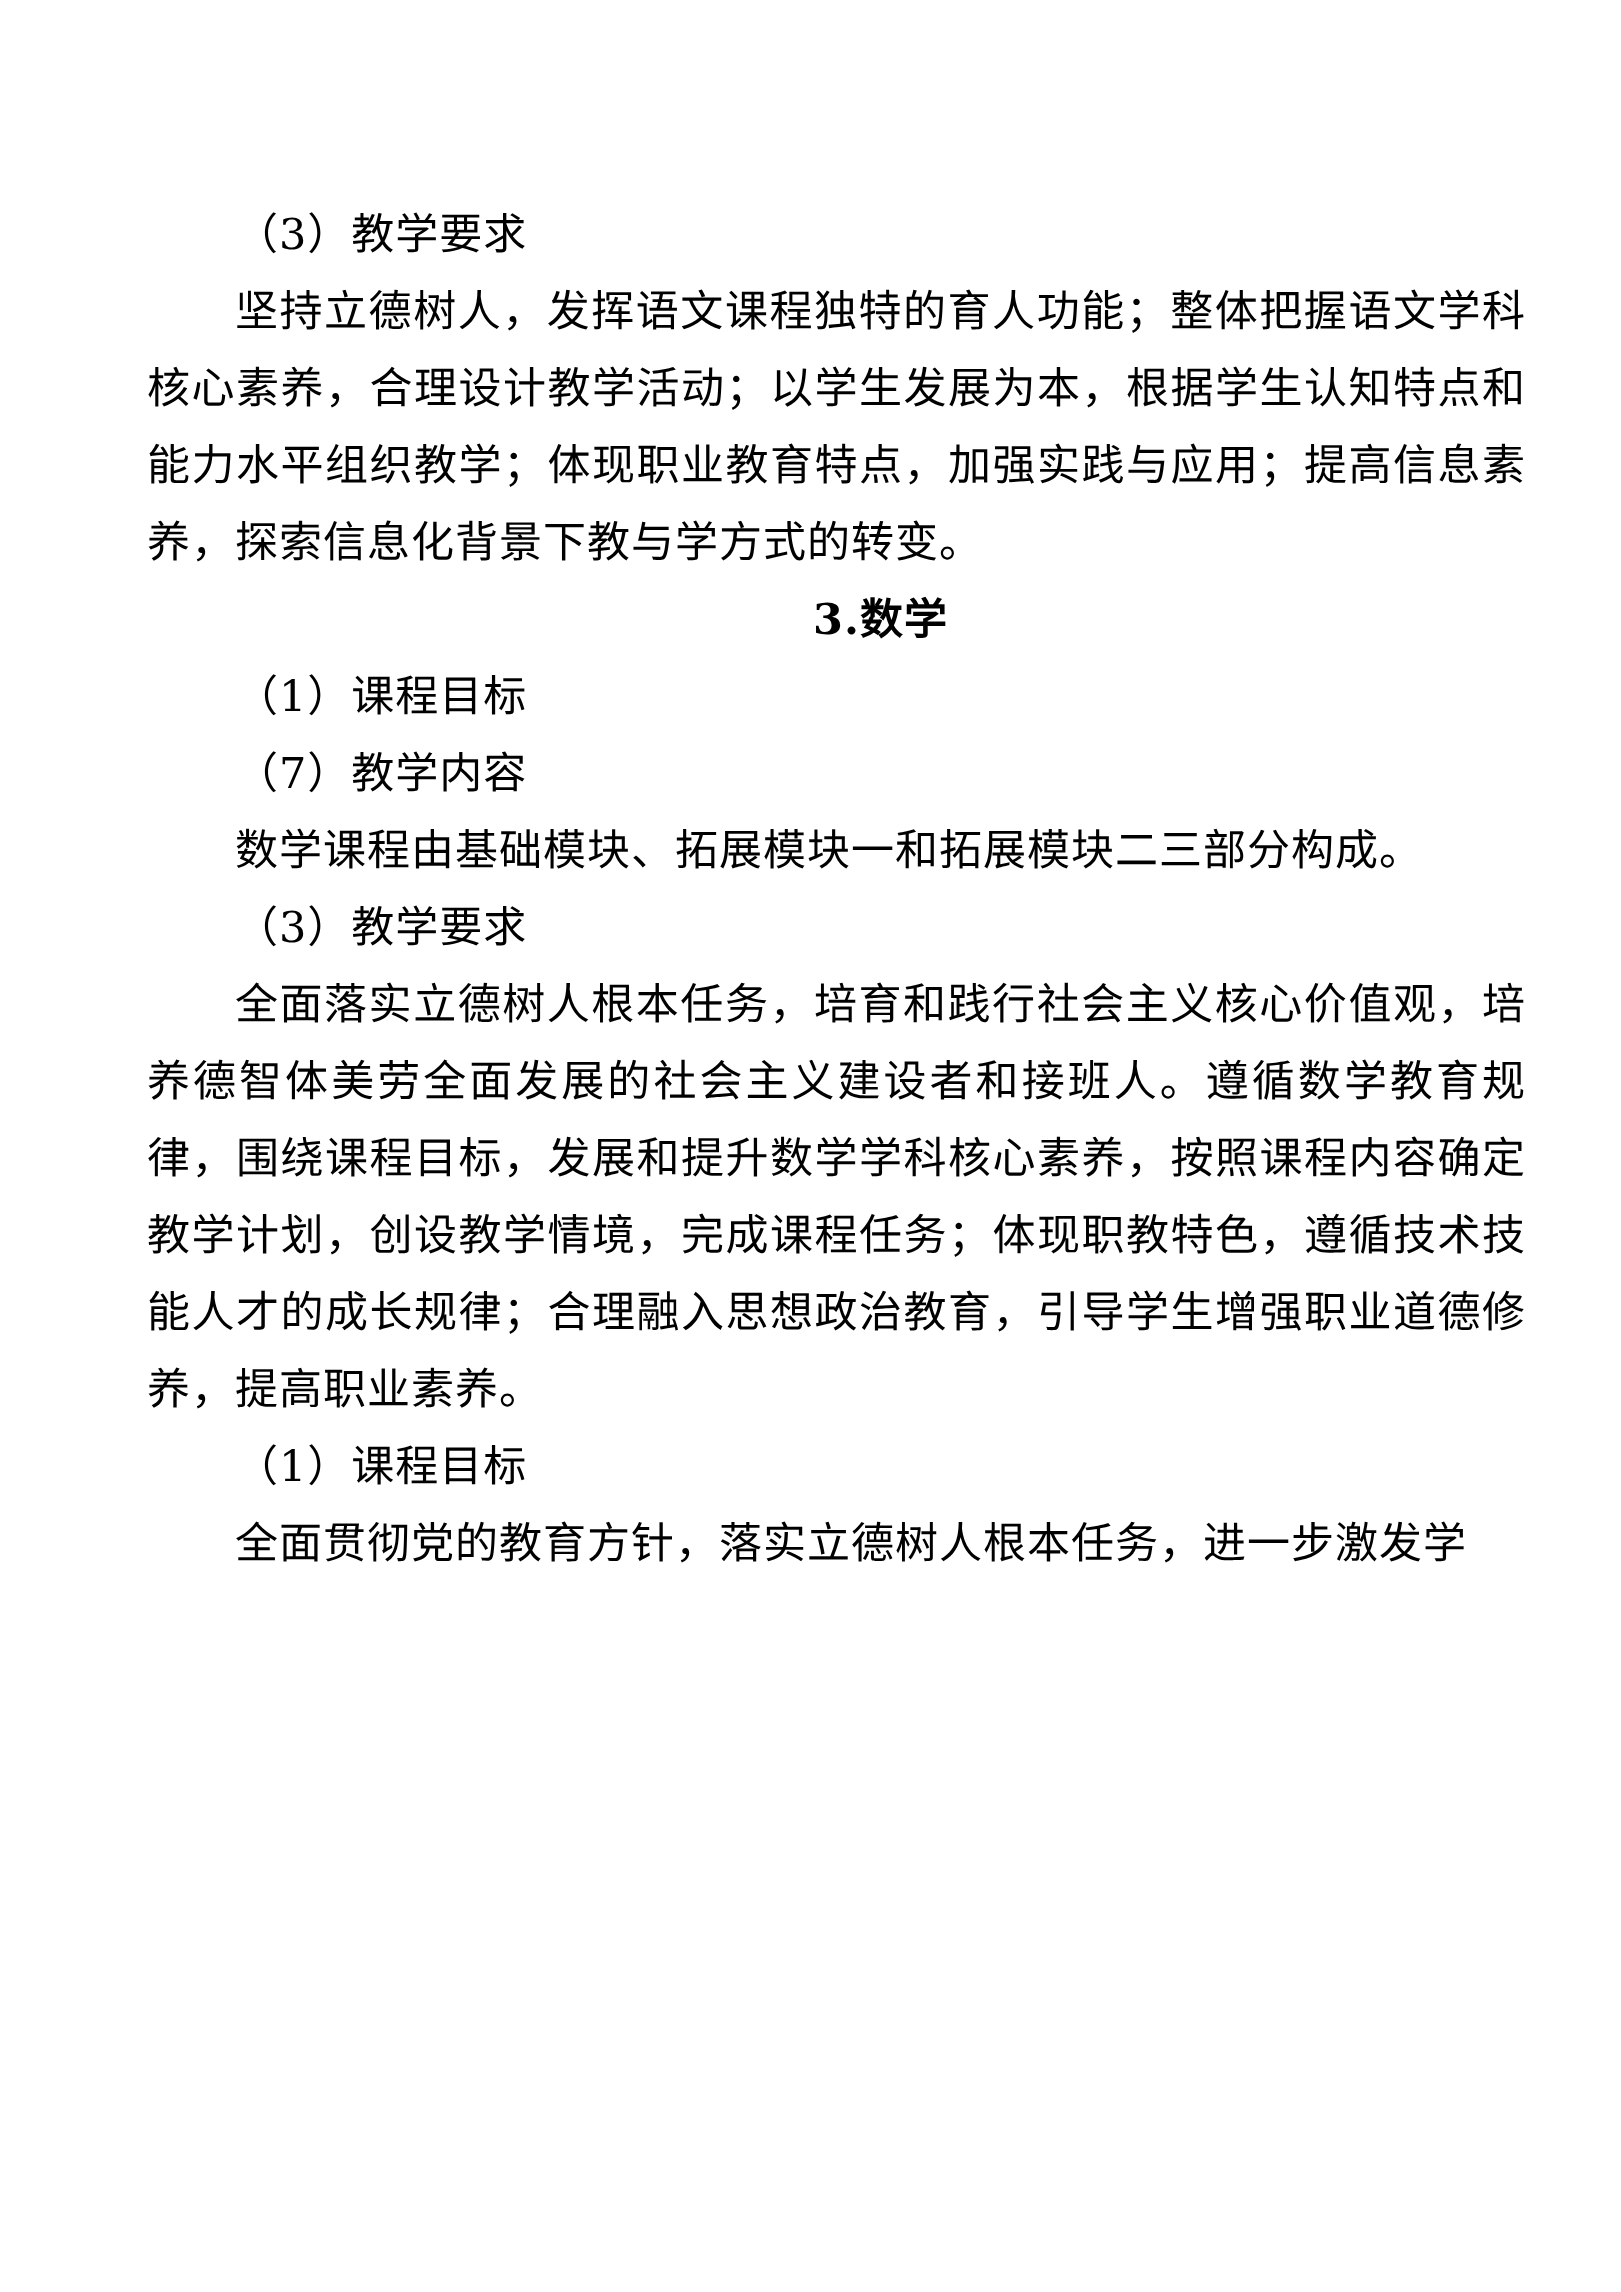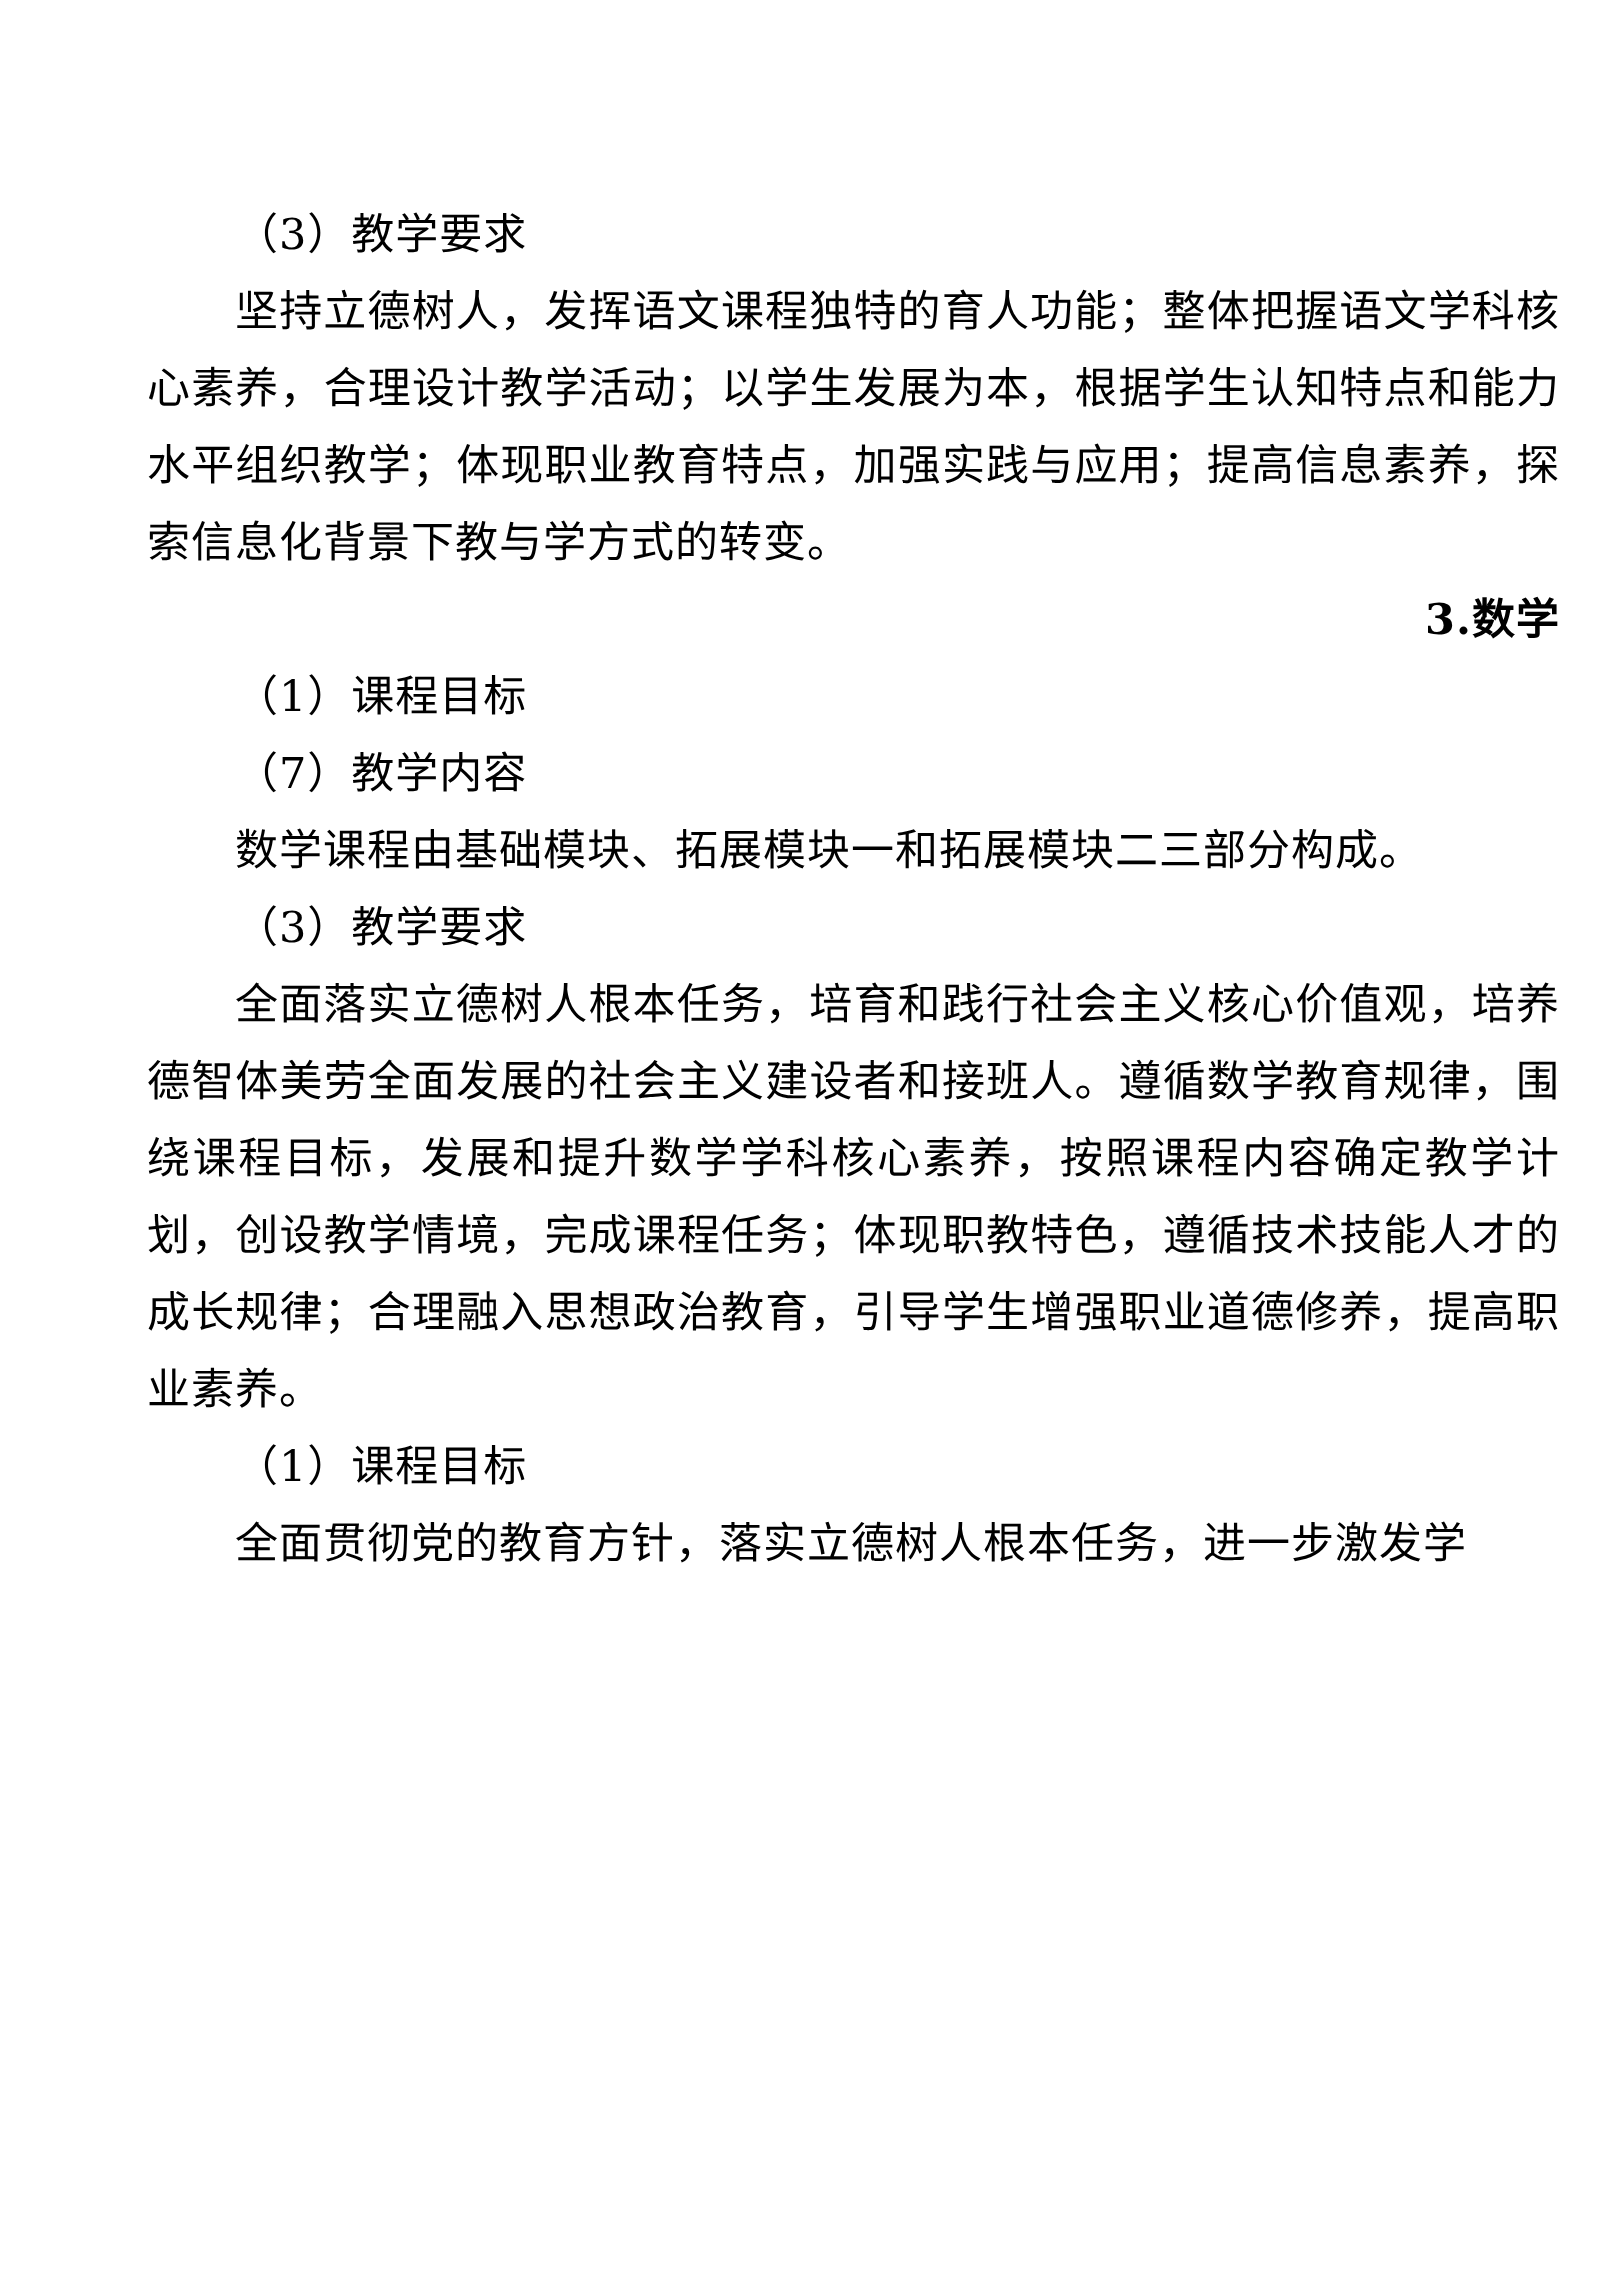--- a/index.html
+++ b/index.html
@@ -6,37 +6,37 @@
     margin: 0;
     padding: 0;
     background: #ffffff;
   }
   .page {
     position: relative;
     width: 1621px;
     height: 2293px;
     box-sizing: border-box;
     background: #ffffff;
-    padding: 196px 61px 0 147px;
+    padding: 196px 95px 0 147px;
     overflow: hidden;
   }
   .block {
     margin: 0;
     font-family: "DejaVu Serif", "Liberation Serif", serif;
     font-size: 43px;
     line-height: 77px;
     color: #000000;
     text-align: justify;
     text-justify: inter-character;
     letter-spacing: 1px;
     text-indent: 88px; 
   }
   .block.heading {
     font-weight: bold;
-    text-align: right;
+    text-align: center;
   }
   .block.subheading {
     text-align: left;
   }
 </style>
 </head>
 <body>
 
 <div class="page">
   <p class="block subheading">（3）教学要求</p>

